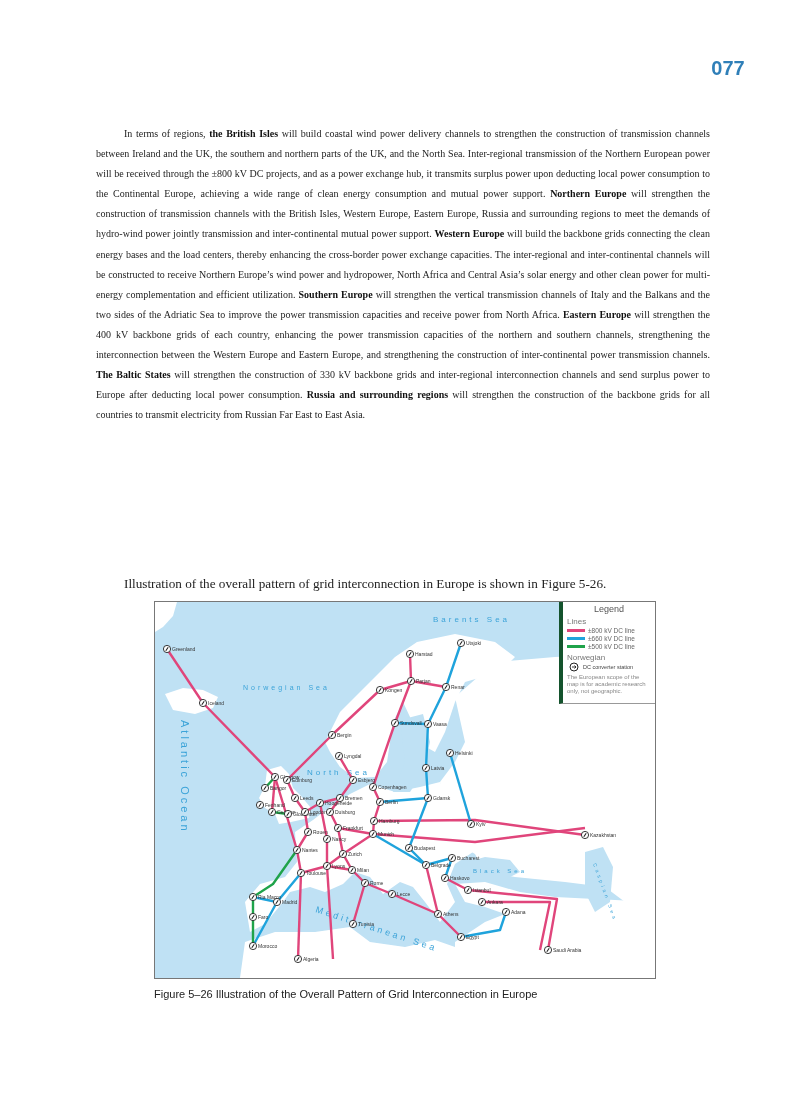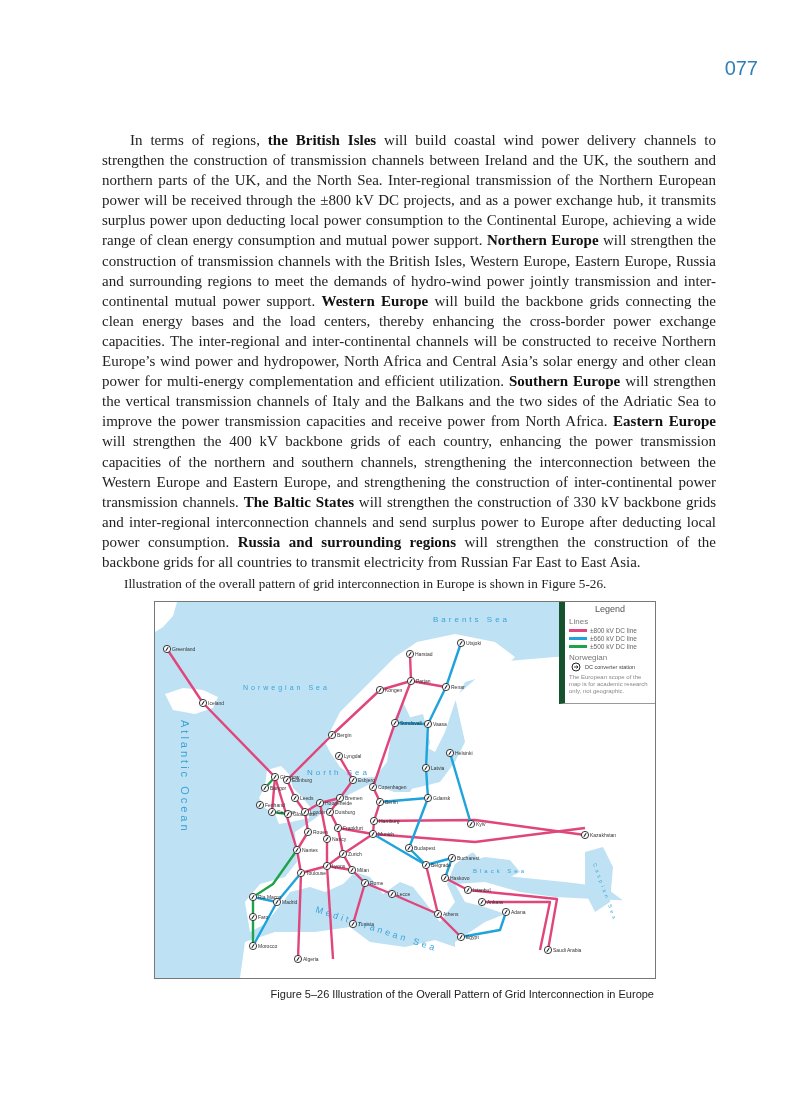--- a/index.html
+++ b/index.html
@@ -1,44 +1,44 @@
 <!DOCTYPE html>
 <html><head>
 <meta charset="utf-8">
 <style>
   html, body { margin: 0; padding: 0; background: #ffffff; }
   body { width: 794px; height: 1101px; position: relative; overflow: hidden; }
   .page-number {
     position: absolute; top: 57px; left: 698px; width: 60px;
-    font-family: "Liberation Sans", sans-serif; font-weight: normal;
-    font-size: 20px; color: #2f7fb8; text-align: right;
+    font-family: "Liberation Sans", sans-serif; font-weight: bold;
+    font-size: 20px; color: #2f7fb8; text-align: center;
   }
   .body-text {
     position: absolute; top: 124px; left: 96px; width: 614px;
-    font-family: "Liberation Serif", serif; font-size: 15px;
+    font-family: "Liberation Serif", serif; font-size: 10px;
     line-height: 20.1px; color: #222; text-align: justify;
-    text-indent: 28px; margin: 6px;
+    text-indent: 28px; margin: 0;
   }
   .body-text b { font-weight: bold; color: #111; }
   .fig-intro {
     position: absolute; top: 576px; left: 124px; width: 600px;
     font-family: Liberation Serif, serif; font-size: 13.2px; color: #222; margin: 0;
   }
   .figure {
     position: absolute; top: 601px; left: 154px; width: 500px; height: 376px;
     border: 1px solid #777; overflow: hidden; background: #ffffff;
   }
   .figure svg { display: block; }
   .caption {
-    position: absolute; top: 988px; left: 154px; width: 500px; text-align: right;
+    position: absolute; top: 988px; left: 154px; width: 500px; text-align: left;
     font-family: "Liberation Sans", sans-serif; font-size: 11px; color: #222;
   }
   .legend {
     position: absolute; top: 0; right: 0; width: 96px; height: 102px;
-    background: #fff; border-left: 6px solid #14532d; border-bottom: 1px solid #999;
+    background: #fff; border-left: 4px solid #14532d; border-bottom: 1px solid #999;
     font-family: "Liberation Sans", sans-serif; color: #666; padding: 2px 4px; box-sizing: border-box;
   }
   .legend .lg-title { text-align: center; font-size: 9px; color: #555; }
   .legend .lg-sub { font-size: 8px; color: #777; margin-top: 3px; }
   .legend .lg-row { display: flex; align-items: center; font-size: 6.5px; margin: 1px 0; }
   .legend .lg-line { width: 18px; height: 3px; margin-right: 3px; }
   .legend .lg-station { font-size: 5.5px; display: flex; align-items: center; color: #444; }
   .legend .lg-note { font-size: 6px; line-height: 7px; color: #888; margin-top: 2px; }
   .maplabel { font-family: "Liberation Sans", sans-serif; font-size: 5px; fill: #333; }
   .sea { font-family: "Liberation Sans", sans-serif; fill: #3ba3d8; letter-spacing: 3px; }

